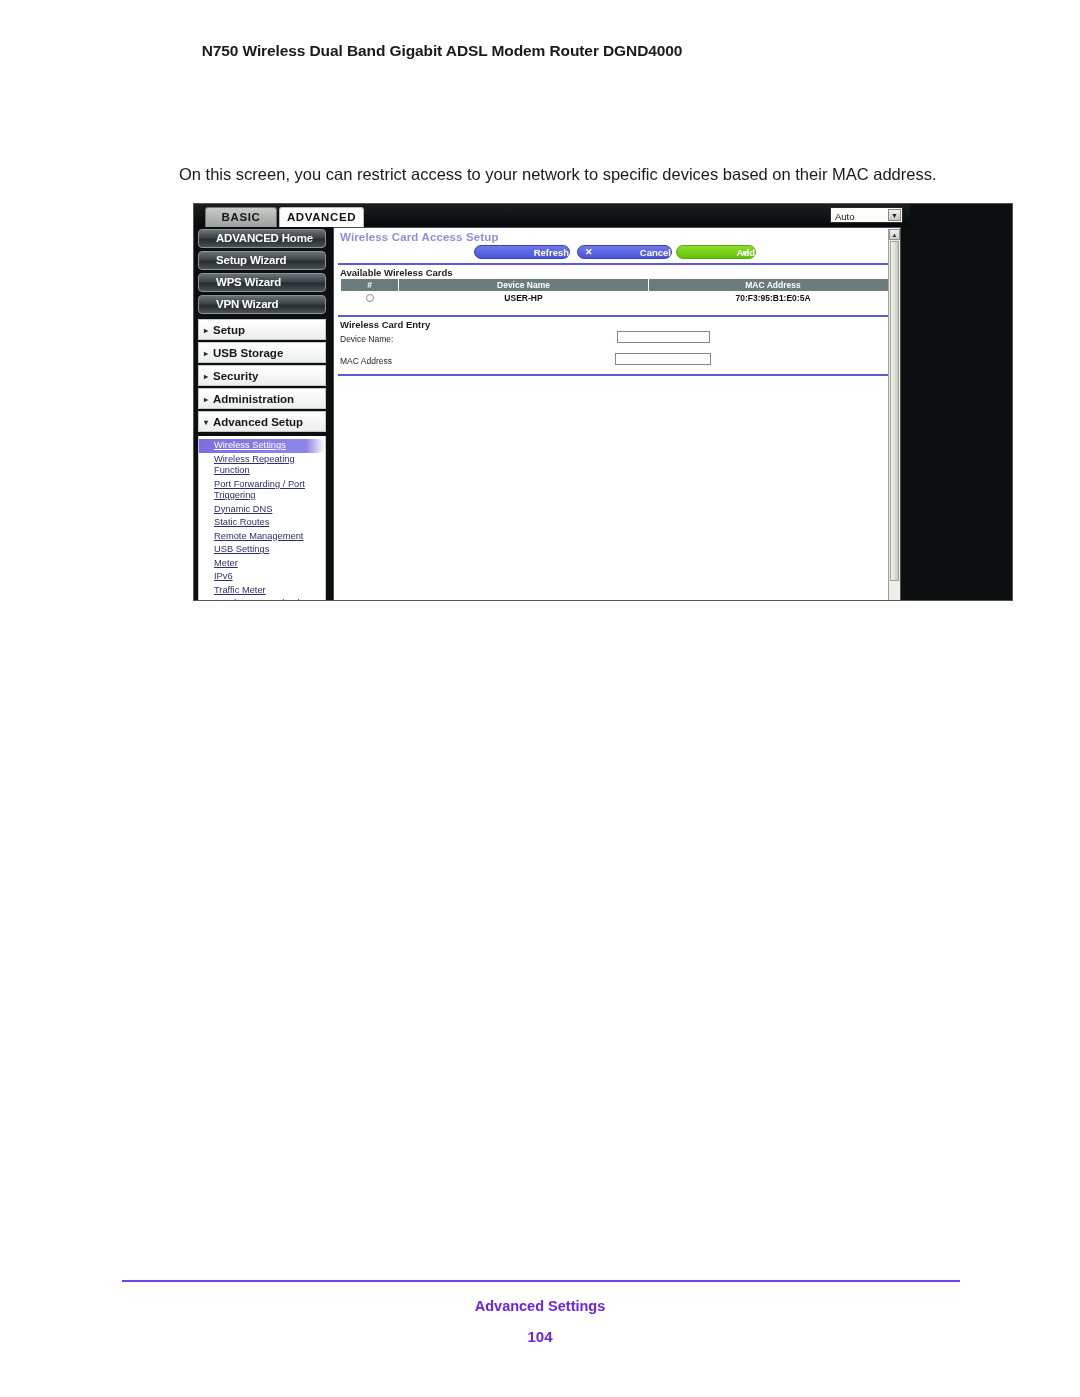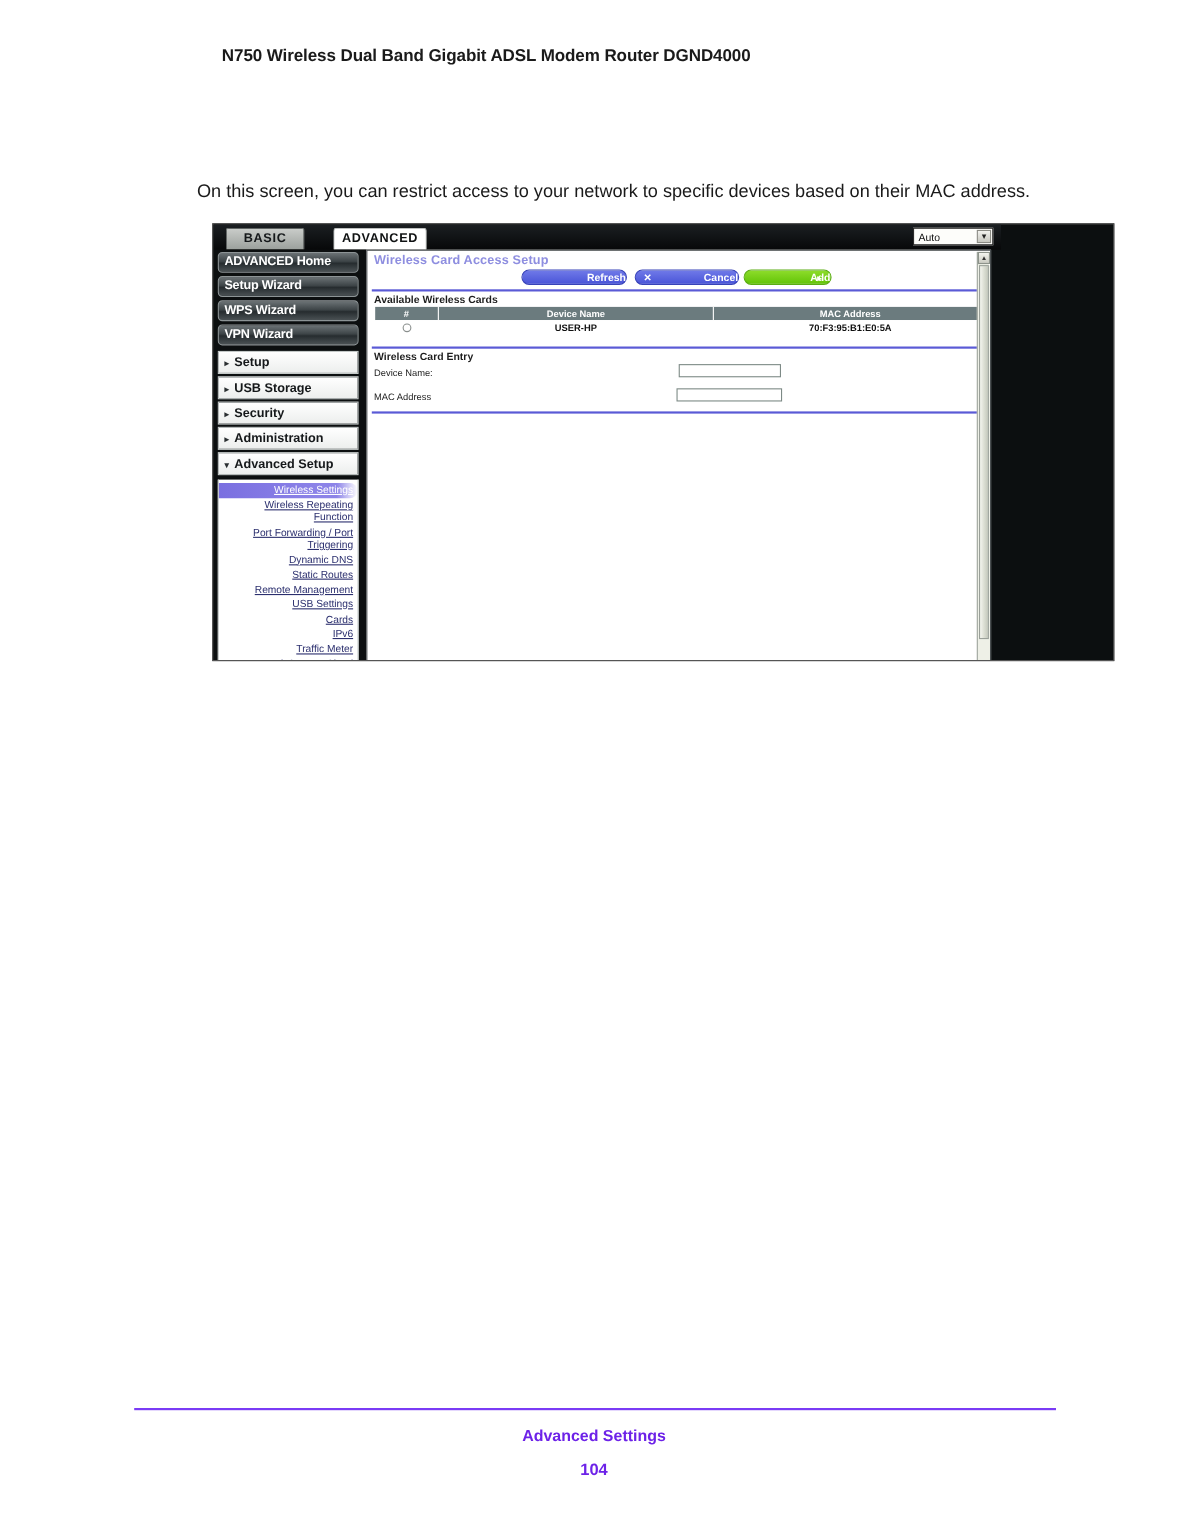--- a/index.html
+++ b/index.html
@@ -102,21 +102,20 @@
     color: #15181a;
     border: 1px solid #6f7472;
     border-bottom: none;
   }
   .tab-advanced {
     left: 85px; width: 85px;
     background: #ffffff;
     color: #101213;
     border: 1px solid #b8bcbb;
     border-bottom: none;
-    margin-left: 24px;
   }
 
   .lang-select {
     position: absolute;
     right: 7px; top: 3px;
     width: 73px; height: 16px;
     background: #fdfdfa;
     border: 1px solid #2b2b2b;
     font-size: 9.5px;
     color: #111;
@@ -154,21 +153,21 @@
     left: 2px;
     width: 128px;
     height: 19px;
     border-radius: 4px;
     background: linear-gradient(#6b7275 0%, #3d4447 45%, #262c2f 55%, #4a5154 100%);
     border: 1px solid #8d9496;
     color: #ffffff;
     font-size: 11.5px;
     font-weight: bold;
     line-height: 17px;
-    padding-left: 5px;
+    padding-left: 17px;
     white-space: nowrap;
     overflow: hidden;
     letter-spacing: -0.2px;
   }
   .nav-sec {
     position: absolute;
     left: 2px;
     width: 128px;
     height: 21px;
     background: linear-gradient(#ffffff, #eceeed);
@@ -200,21 +199,20 @@
     padding: 3px 0 0 0;
   }
   .sublink {
     display: block;
     font-size: 9.3px;
     line-height: 11.5px;
     color: #2b2f6e;
     text-decoration: underline;
     padding: 1px 4px 1px 15px;
     white-space: normal;
-    text-align: right;
   }
   .sublink.active {
     color: #ffffff;
     text-decoration: underline;
     background: linear-gradient(90deg, #7a6fe0 0%, #8c83e8 72%, #8c83e8 85%, rgba(140,131,232,0) 100%);
     border-radius: 0 8px 8px 0;
     font-weight: normal;
   }
 
   
@@ -420,21 +418,21 @@
       </div>
 
       <div class="submenu">
         <a class="sublink active">Wireless Settings</a>
         <a class="sublink">Wireless Repeating Function</a>
         <a class="sublink">Port Forwarding / Port Triggering</a>
         <a class="sublink">Dynamic DNS</a>
         <a class="sublink">Static Routes</a>
         <a class="sublink">Remote Management</a>
         <a class="sublink">USB Settings</a>
-        <a class="sublink">Cards</a>
+        <a class="sublink">Meter</a>
         <a class="sublink">IPv6</a>
         <a class="sublink">Traffic Meter</a>
         <a class="sublink">ReadySHARE Cloud</a>
       </div>
     </div>
 
     <div class="content">
 
       <div class="panel-title">Wireless Card Access Setup</div>
 

